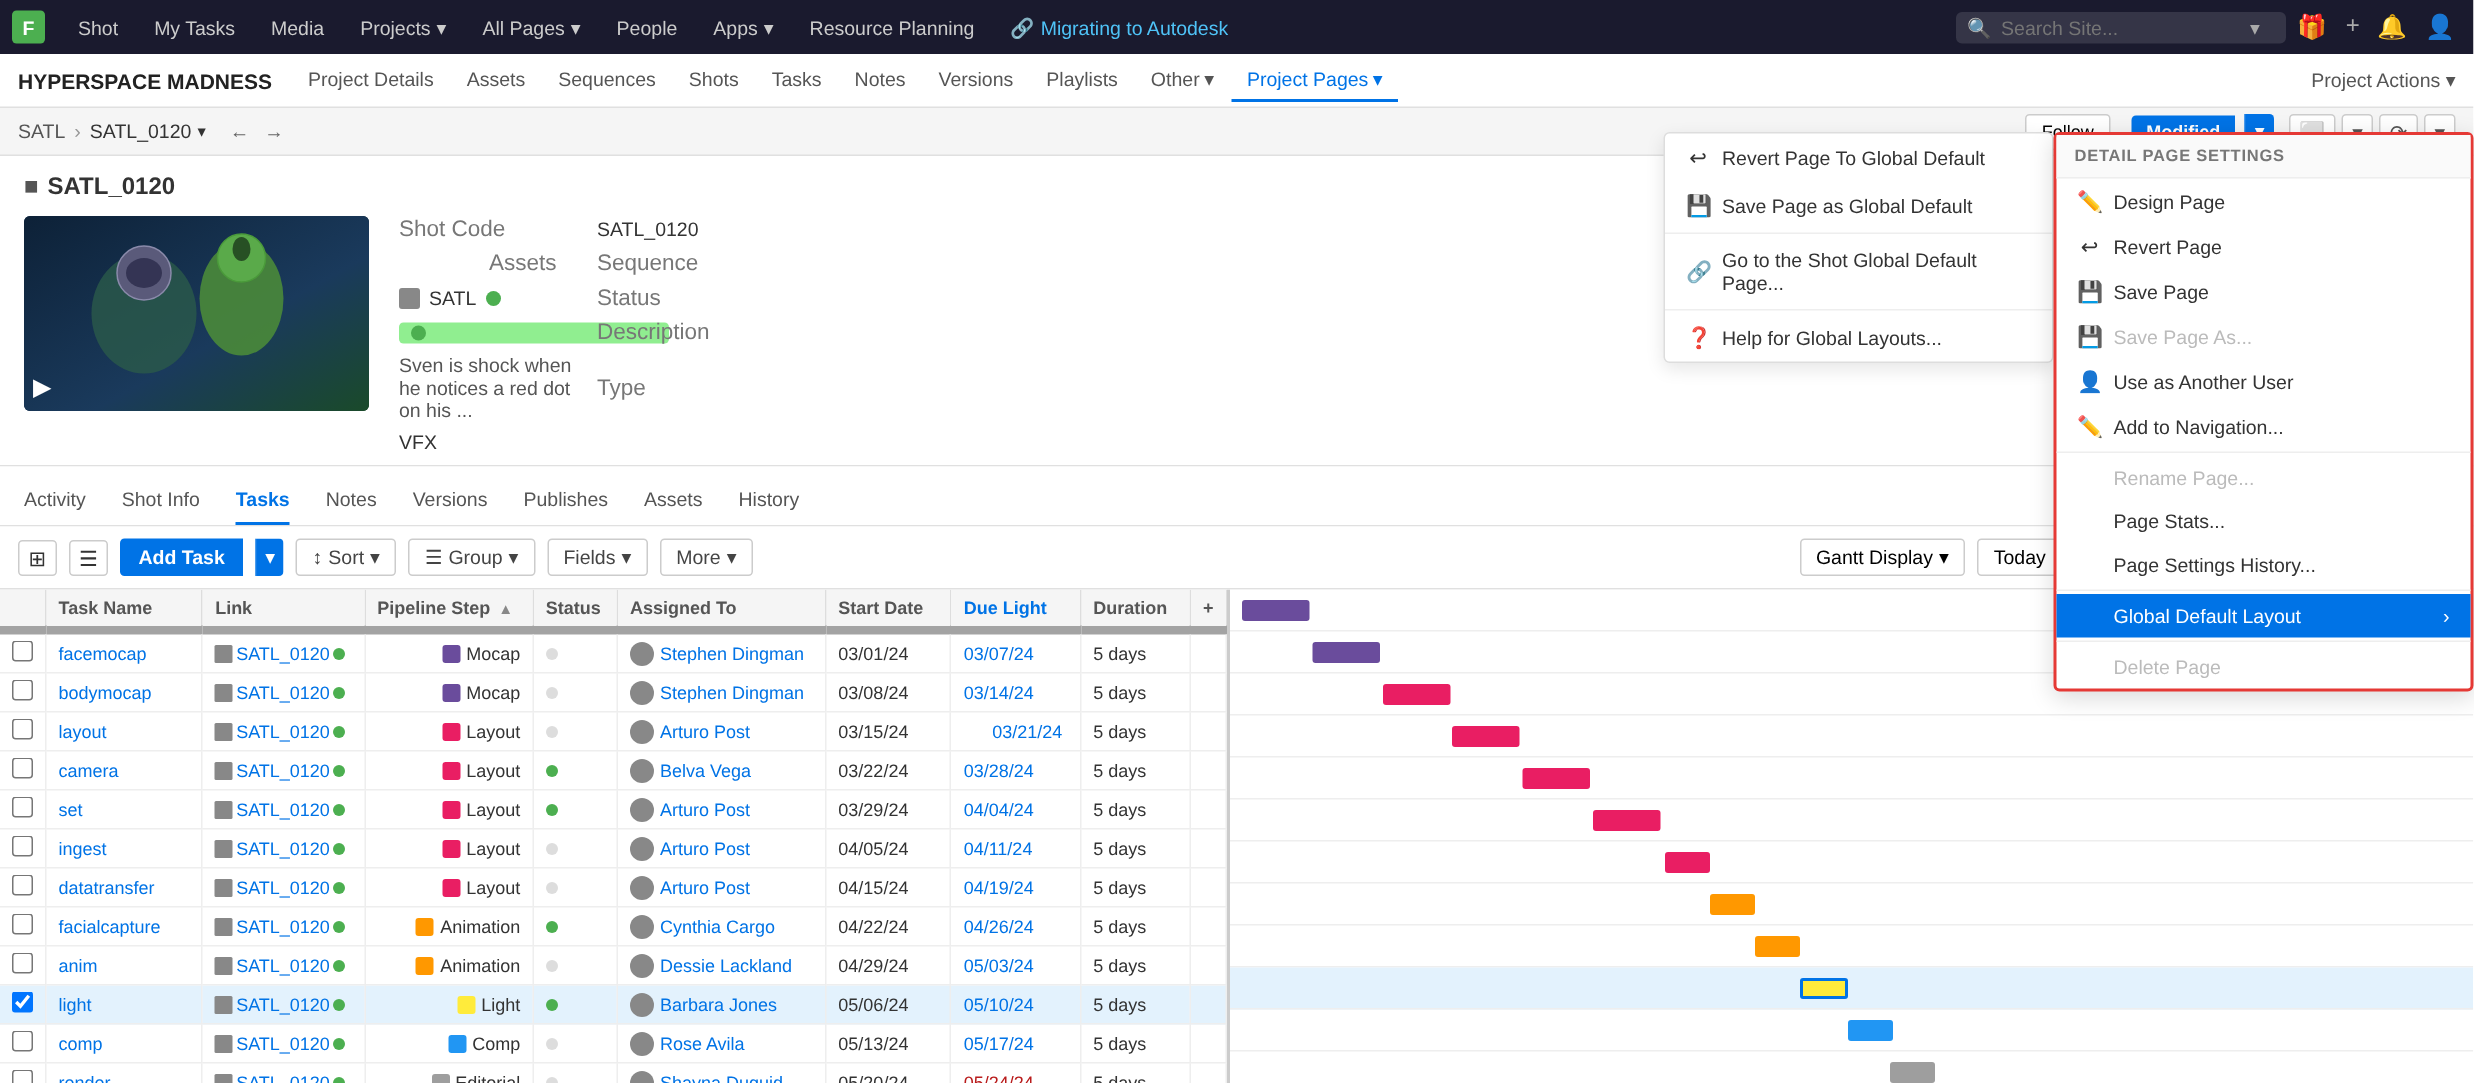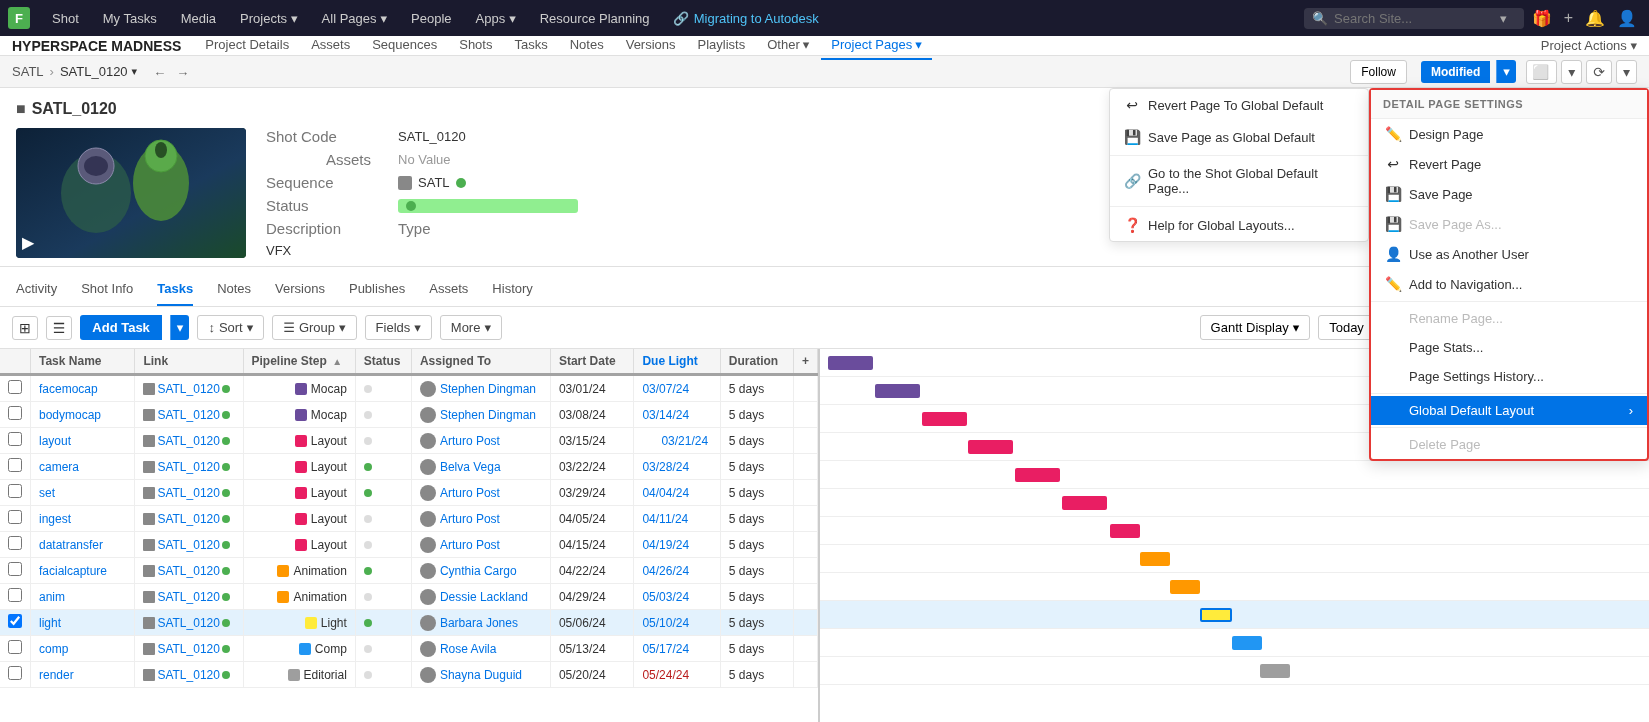--- a/index.html
+++ b/index.html
@@ -15,21 +15,21 @@
     .top-nav-spacer { flex: 1; }
     .top-nav-search {
       display: flex; align-items: center; background: rgba(255,255,255,0.12);
       border-radius: 4px; padding: 3px 8px; gap: 6px; min-width: 220px;
     }
     .top-nav-search input { background: transparent; border: none; outline: none; color: #ccc; font-size: 13px; width: 160px; }
     .top-nav-icon { color: #aaa; font-size: 16px; cursor: pointer; padding: 0 4px; }
 
     
     .project-nav {
-      display: flex; align-items: center; height: 20px;
+      display: flex; align-items: center; height: 36px;
       background: #fff; border-bottom: 1px solid #e0e0e0; padding: 0 12px; gap: 2px;
     }
     .project-title { font-weight: 700; font-size: 14px; color: #222; margin-right: 12px; white-space: nowrap; }
     .project-nav-item { padding: 6px 10px; font-size: 13px; color: #555; cursor: pointer; white-space: nowrap; border-bottom: 2px solid transparent; }
     .project-nav-item.active { color: #0073e6; border-bottom: 2px solid #0073e6; }
     .project-nav-dropdown { display: flex; align-items: center; gap: 3px; }
     .project-actions-btn { margin-left: auto; font-size: 13px; color: #555; cursor: pointer; white-space: nowrap; }
 
     
     .breadcrumb-bar {
@@ -81,21 +81,21 @@
     .today-btn { padding: 4px 10px; border: 1px solid #ccc; border-radius: 3px; background: #fff; font-size: 13px; cursor: pointer; }
     .zoom-bar { display: flex; align-items: center; gap: 4px; }
     .zoom-slider { width: 60px; height: 4px; background: #ddd; border-radius: 2px; }
     .search-tasks-input { border: 1px solid #ccc; border-radius: 3px; padding: 4px 8px; font-size: 12px; width: 140px; }
     .view-icon { padding: 3px 6px; border: 1px solid #ccc; border-radius: 3px; cursor: pointer; font-size: 14px; }
 
     
     .table-container { display: flex; overflow: hidden; height: calc(100vh - 340px); }
     .task-table { flex: 0 0 820px; overflow-y: auto; border-right: 2px solid #ccc; }
     table { width: 100%; border-collapse: collapse; }
-    th { background: #f5f5f5; border-bottom: 3px solid #a3a3a3; border-right: 1px solid #ddd; padding: 5px 8px; text-align: left; font-size: 12px; font-weight: 600; color: #555; white-space: nowrap; position: sticky; top: 0; z-index: 1; }
+    th { background: #f5f5f5; border-bottom: 6px solid #a3a3a3; border-right: 1px solid #ddd; padding: 5px 8px; text-align: left; font-size: 12px; font-weight: 600; color: #555; white-space: nowrap; position: sticky; top: 0; z-index: 1; }
     td { border-bottom: 1px solid #eee; border-right: 1px solid #eee; padding: 4px 8px; font-size: 12px; white-space: nowrap; }
     tr.highlighted td { background: #e3f2fd; }
     .task-link { color: #0073e6; text-decoration: none; cursor: pointer; }
     .pipeline-cell { display: flex; align-items: center; gap: 4px; justify-content: flex-end; }
     .pipeline-color { width: 12px; height: 12px; border-radius: 2px; display: inline-block; }
     .status-dot-green { width: 8px; height: 8px; border-radius: 50%; background: #4caf50; display: inline-block; }
     .status-dot-none { width: 8px; height: 8px; border-radius: 50%; background: #ddd; display: inline-block; }
     .assignee-cell { display: flex; align-items: center; gap: 4px; }
     .assignee-avatar { width: 16px; height: 16px; border-radius: 50%; background: #888; display: inline-block; }
     .row-check { width: 14px; height: 14px; }
@@ -241,37 +241,37 @@
           <circle cx="145" cy="28" r="16" fill="#5aaa4a" stroke="#4a9a3a" stroke-width="1"></circle>
           <ellipse cx="145" cy="22" rx="6" ry="8" fill="#1a3a1a" opacity="0.8"></ellipse>
         </svg>
       </div>
       <span class="thumb-play">▶</span>
     </div>
     <div class="detail-fields">
       <span class="field-label">Shot Code</span>
       <span class="field-value">SATL_0120</span>
       <span class="field-label" style="margin-left:60px;">Assets</span>
-      <span class="field-value assets-val" style="color:#999;">No Value</span>
 
       <span class="field-label">Sequence</span>
       <span class="field-value">
         <span class="seq-icon"></span>
         <span>SATL</span>
         <span class="seq-dot"></span>
       </span>
 
       <span class="field-label">Status</span>
       <span class="field-value">
         <span class="status-bar">
             <span class="status-dot"></span>
           </span>
       </span>
 
       <span class="field-label">Description</span>
+      <span class="field-value" style="color:#555;">Sven is shock when he notices a red dot on his ...</span>
 
       <span class="field-label">Type</span>
       <span class="field-value">VFX</span>
     </div>
   </div>
 </div>
 
 <div class="sub-tabs">
   <div class="sub-tab">Activity</div>
   <div class="sub-tab">Shot Info</div>

